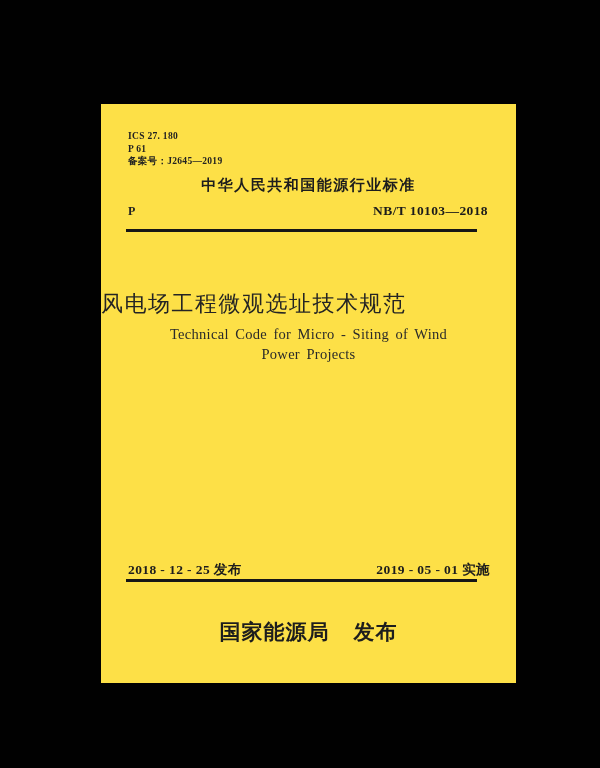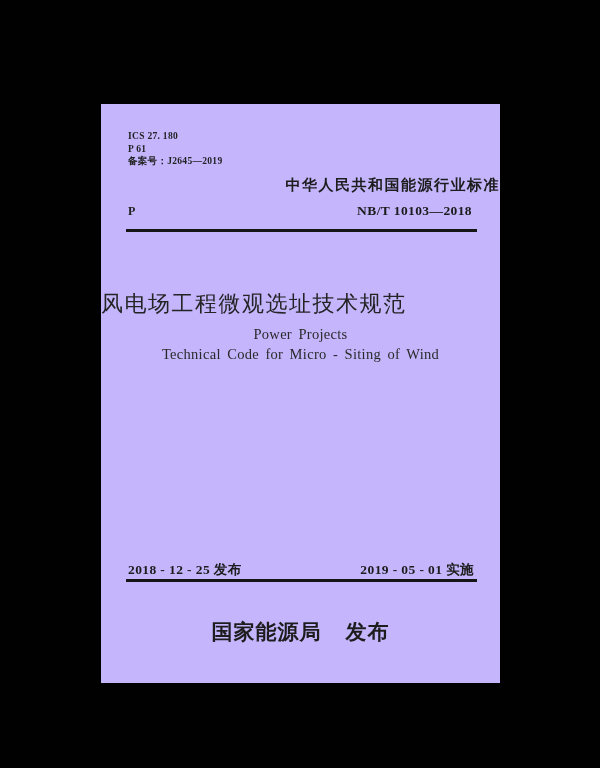--- a/index.html
+++ b/index.html
@@ -11,22 +11,23 @@
   }
   .canvas {
     position: relative;
     width: 600px; height: 768px;
     background: #010101;
   }
   .paper {
     position: absolute;
     left: 101px; top: 104px;
     width: 399px; height: 579px;
-    background: #c4b5fd;
+    background: #fde047;
     color: #1f1f1f;
+    padding-left: 16px;
   }
   
   .ics-block {
     position: absolute;
     left: 27px; top: 26px;
     font-size: 9.5px;
     font-weight: bold;
     line-height: 12.5px;
     letter-spacing: 0.3px;
     color: #222;
@@ -39,21 +40,21 @@
     font-weight: 900;
     font-size: 47px;
     line-height: 42px;
     letter-spacing: -1px;
     color: #101010;
   }
   
   .std-category {
     position: absolute;
     left: 0; right: 0; top: 72px;
-    text-align: right;
+    text-align: center;
     font-family: "Liberation Sans", "DejaVu Sans", sans-serif;
     font-weight: bold;
     font-size: 15px;
     letter-spacing: 1.5px;
     color: #1d1d1d;
   }
   
   .code-row {
     position: absolute;
     left: 27px; right: 28px; top: 99px;
@@ -145,22 +146,22 @@
     <div class="code-row">
       <span class="class-letter">P</span>
       <span class="standard-number">NB/T 10103—2018</span>
     </div>
 
     <div class="rule rule-top"></div>
 
     <div class="title-cn">风电场工程微观选址技术规范</div>
 
     <div class="title-en">
+      <div>Technical Code for Micro - Siting of Wind</div>
       <div>Power Projects</div>
-      <div>Technical Code for Micro - Siting of Wind</div>
     </div>
 
     <div class="date-row">
       <span>2018 - 12 - 25 发布</span>
       <span>2019 - 05 - 01 实施</span>
     </div>
 
     <div class="rule rule-bottom"></div>
 
     <div class="publisher-row">

